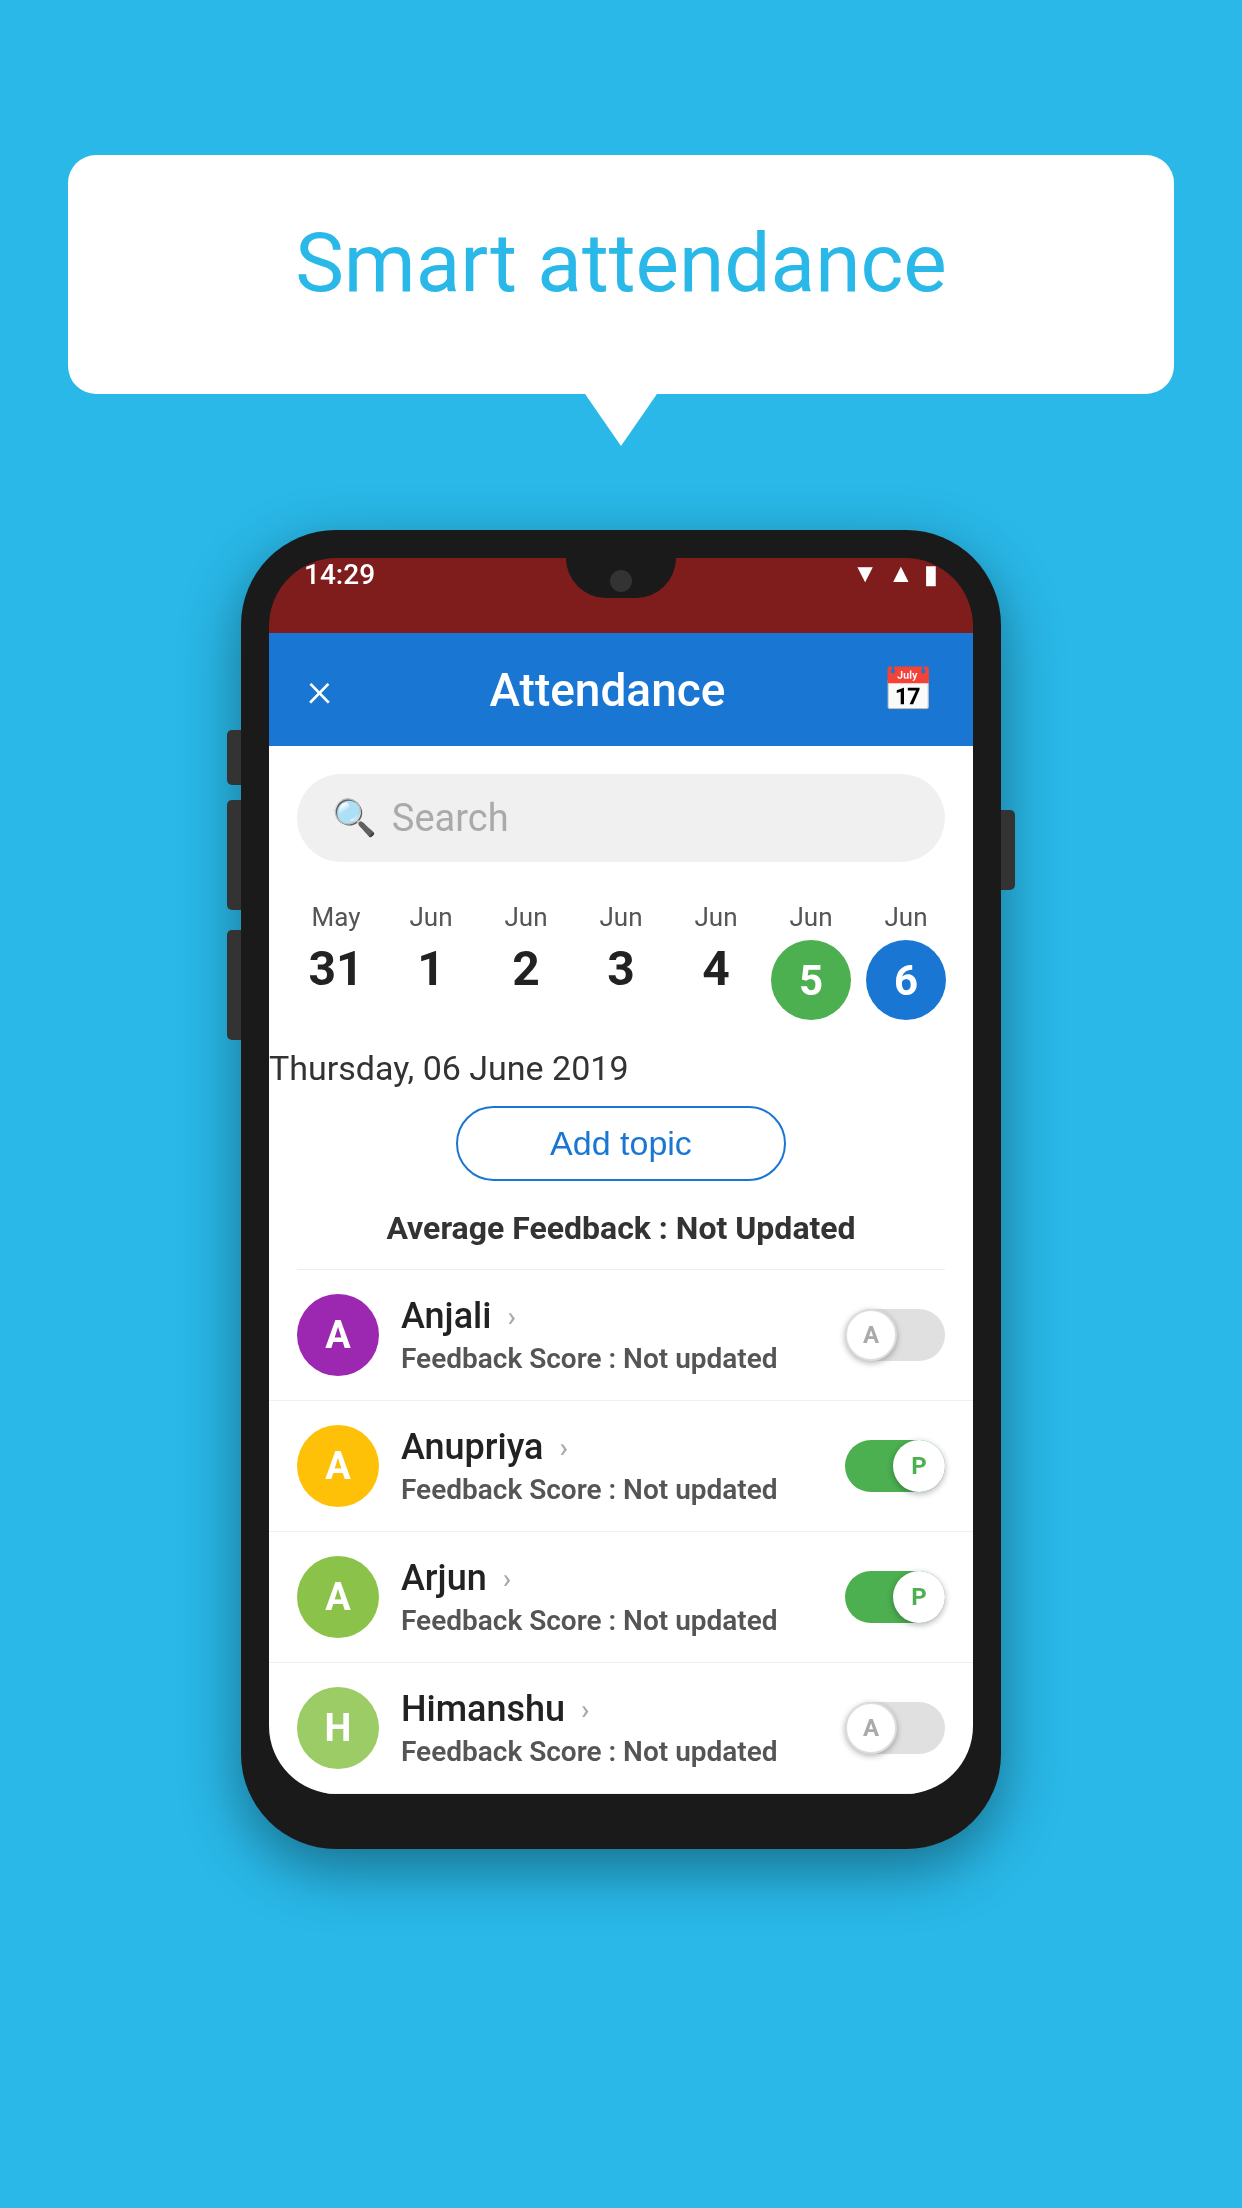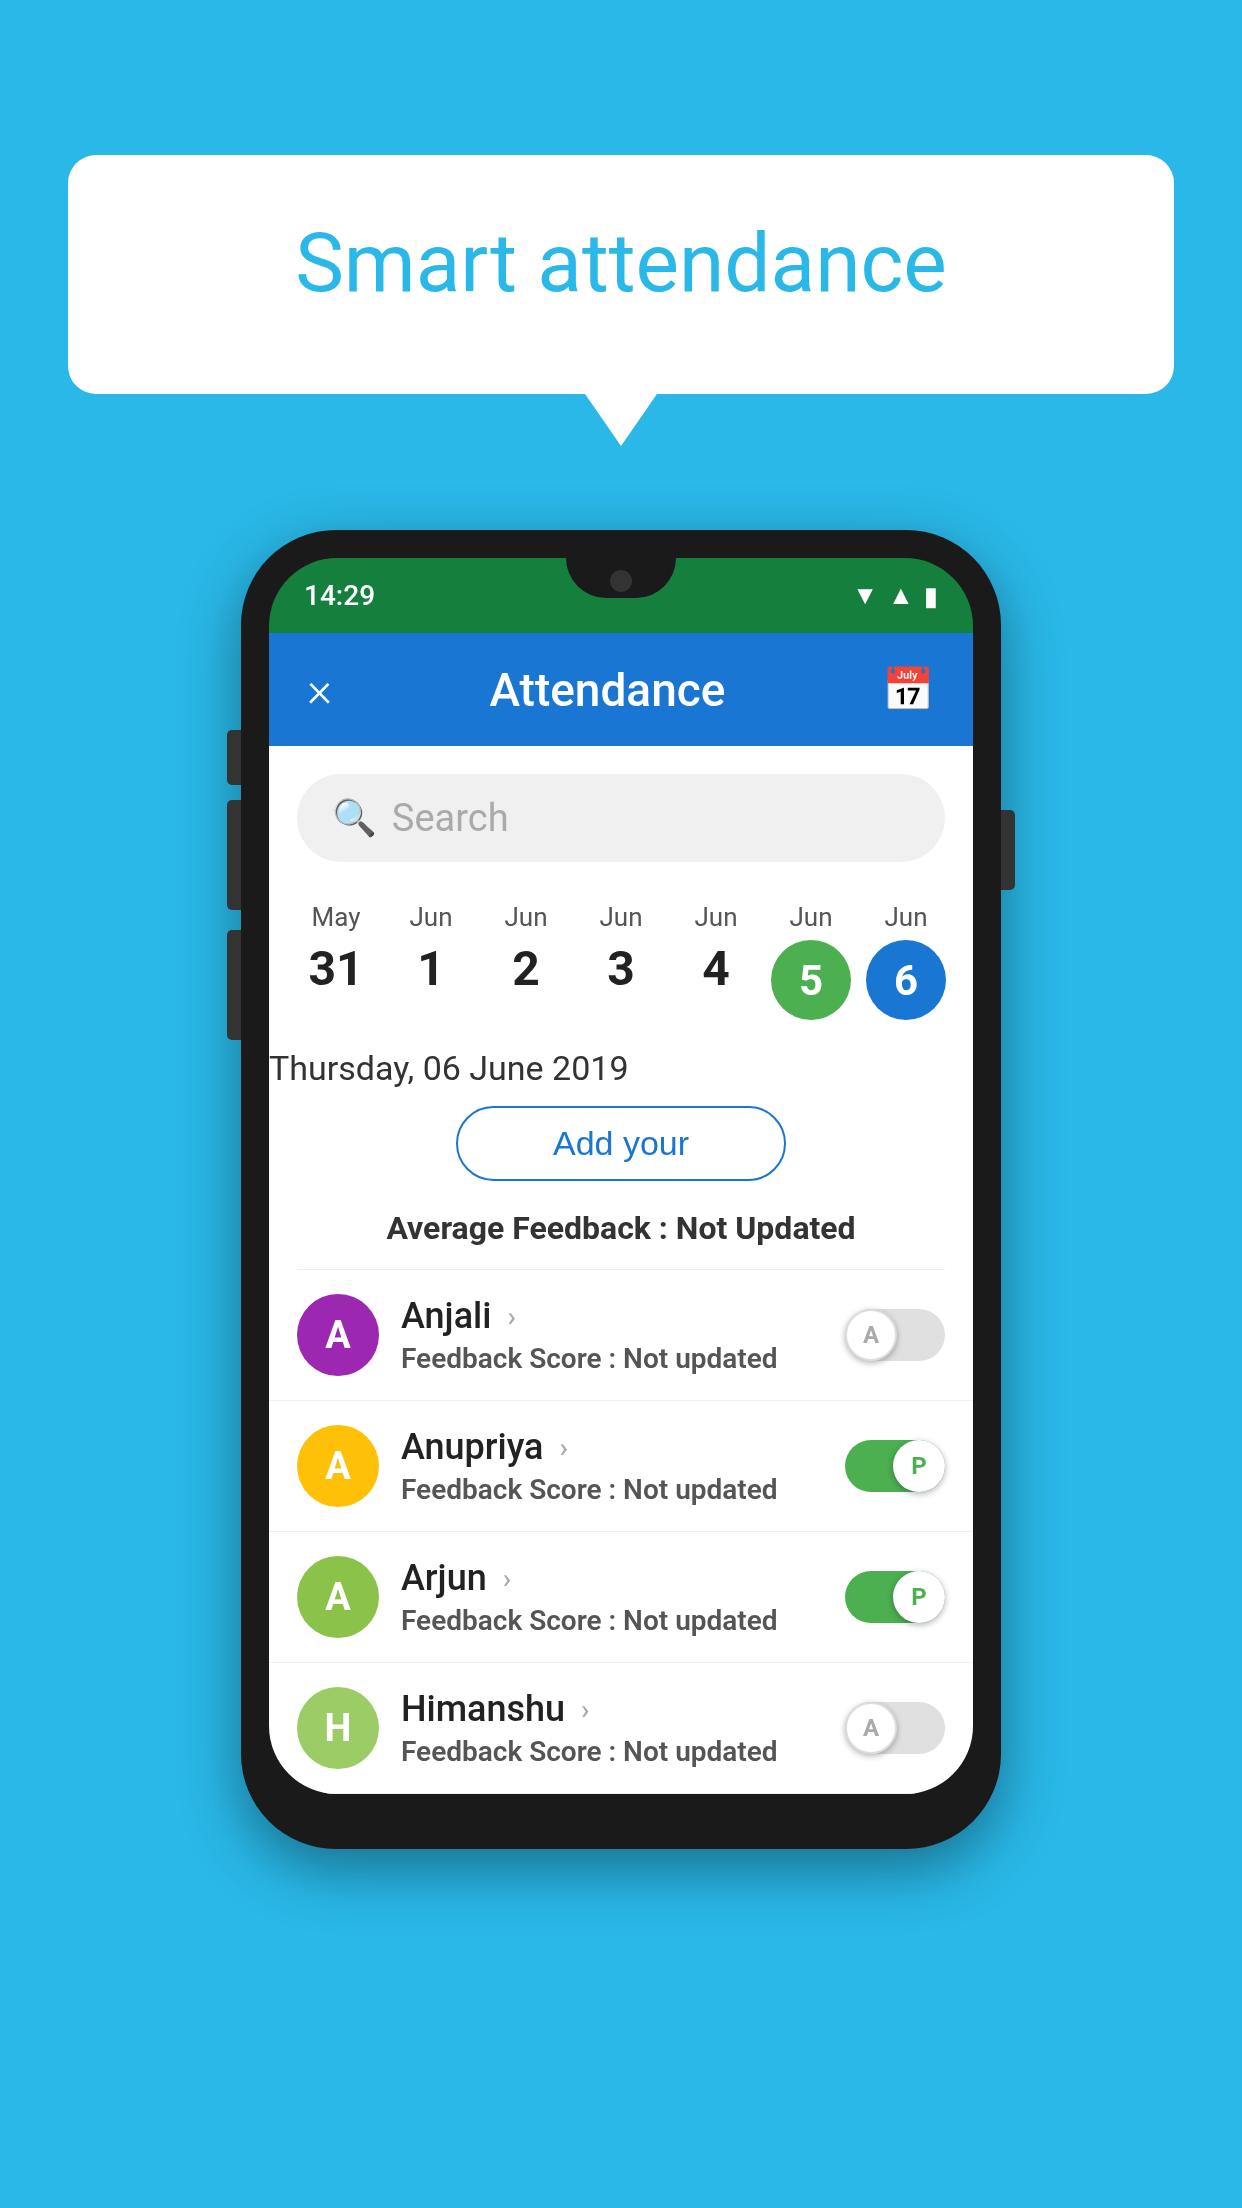--- a/index.html
+++ b/index.html
@@ -69,24 +69,24 @@
       border-radius: 95px;
       padding: 28px 28px 55px;
       box-shadow: 0 20px 60px rgba(0,0,0,0.4);
       position: relative;
     }
 
     
     .phone-top-bar {
       height: 75px;
       display: flex;
-      align-items: center;
+      align-items: flex-start;
       justify-content: space-between;
       padding: 0 35px;
-      background: #15803d;
+      background: #7f1d1d;
       border-radius: 68px 68px 0 0;
       position: relative;
     }
 
     .notch-cutout {
       position: absolute;
       top: 0;
       left: 50%;
       transform: translateX(-50%);
       width: 110px;
@@ -500,21 +500,21 @@
         <div class="date-cell">
           <span class="date-month">Jun</span>
           <div class="date-circle date-circle-blue">
             <span class="date-num-circle">6</span>
           </div>
         </div>
       </div>
 
       <div class="selected-date">Thursday, 06 June 2019</div>
 
-      <button class="add-topic-btn">Add your</button>
+      <button class="add-topic-btn">Add topic</button>
 
       <div class="avg-feedback">
         <span>Average Feedback : </span><span>Not Updated</span>
       </div>
 
       <div class="divider"></div>
 
       <div class="student-item">
         <div class="avatar avatar-purple">A</div>
         <div class="student-info">

